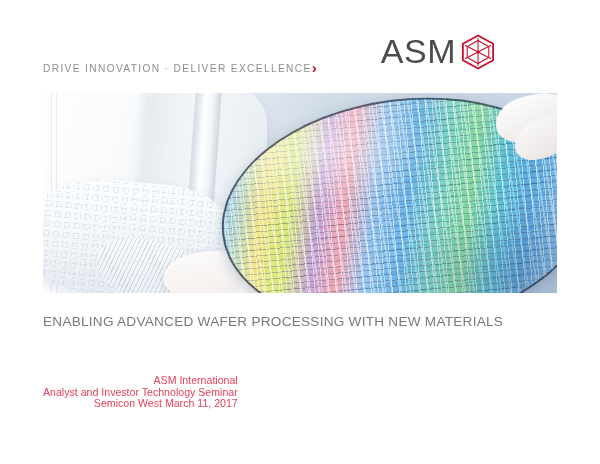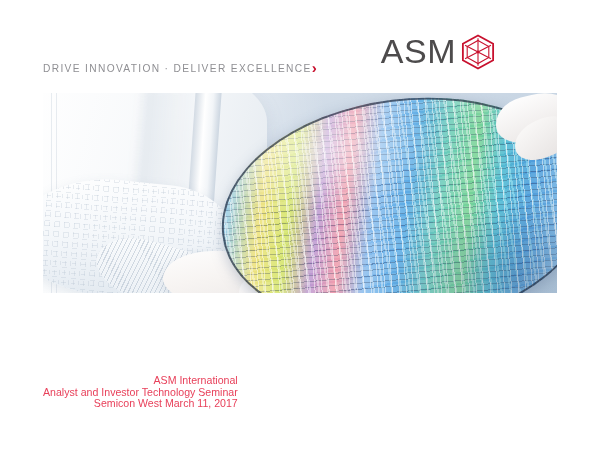--- a/index.html
+++ b/index.html
@@ -334,20 +334,21 @@
         <div class="wafer-speckle"></div>
         <div class="wafer-sheen"></div>
       </div>
       <div class="wafer-edge"></div>
     </div>
 
     <div class="glove-top"></div>
     <div class="glove-top2"></div>
   </div>
 
+  <div class="slide-title">ENABLING ADVANCED WAFER PROCESSING WITH NEW MATERIALS</div>
 
   <div class="footer">
     <div>ASM International</div>
     <div>Analyst and Investor Technology Seminar</div>
     <div>Semicon West March 11, 2017</div>
   </div>
 
 </div>
 
 </body></html>

